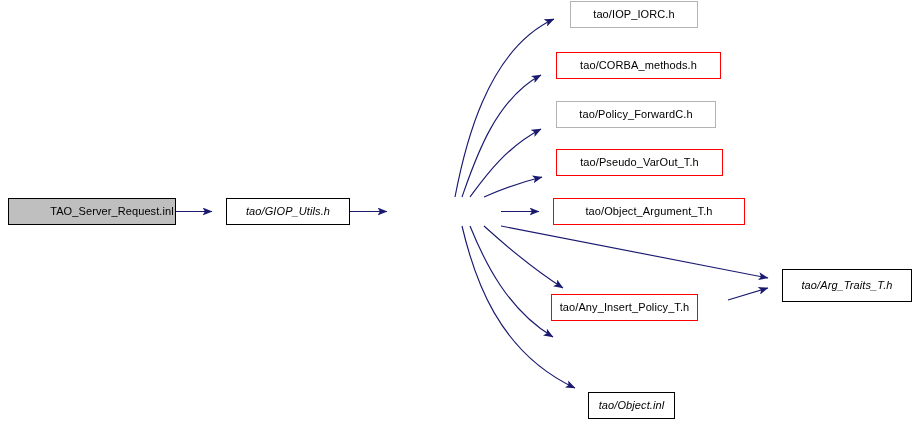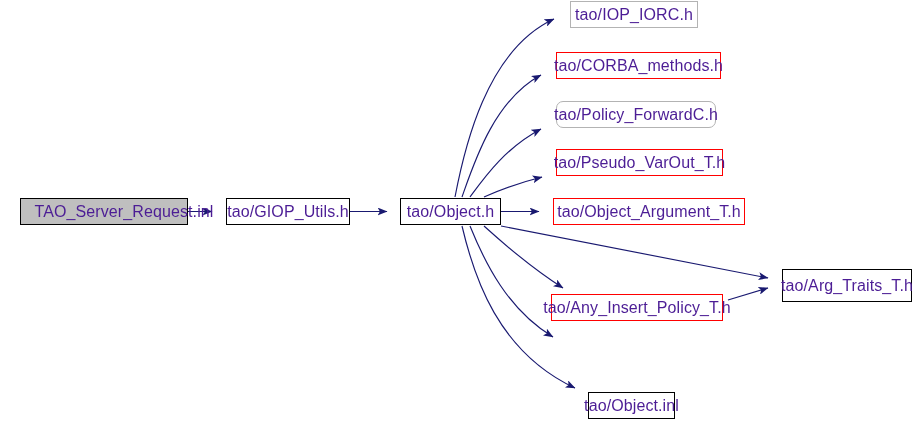--- a/index.html
+++ b/index.html
@@ -29,38 +29,39 @@
     box-sizing: border-box;
     display: flex;
     align-items: center;
     justify-content: center;
     background: #ffffff;
     border: 1px solid #000000;
     white-space: nowrap;
     z-index: 2;
   }
   .graph-node .node-label {
-    font-size: 16px;
+    font-size: 11px;
     line-height: 1;
-    color: #4c1d95;
+    color: #000000;
     letter-spacing: 0.1px;
     padding: 0 9px;
   }
   .node-current {
     background: #bfbfbf;
     border-color: #000000;
   }
   .node-red {
     border-color: #ff0000;
   }
   .node-gray {
     border-color: #b3b3b3;
   }
   .node-black {
     border-color: #000000;
+    font-style: italic;
   }
 </style>
 </head>
 <body>
 
 <div id="graph-root">
 
   <svg id="edge-layer" width="923" height="421" viewBox="0 0 923 421" xmlns="http://www.w3.org/2000/svg">
     <defs>
       <marker id="arrowhead" markerWidth="10" markerHeight="8" refX="9.5" refY="4" orient="auto" markerUnits="userSpaceOnUse">
@@ -81,57 +82,54 @@
       <path d="M501,211.5 L539,211.5"></path>
       <path d="M501,226 L768,278"></path>
       <path d="M484,226 C505,245 530,267 563,288"></path>
       <path d="M470,226 C485,263 508,310 553,337"></path>
       <path d="M462,226 C474,277 498,352 575,388"></path>
 
       <path d="M728,300 L768,288"></path>
     </g>
   </svg>
 
-  <div class="graph-node node-current" style="left:20px; top:198px; width:168px; height:27px;padding-left:40px;">
+  <div class="graph-node node-current" style="left:8px; top:198px; width:168px; height:27px;padding-left:40px;">
     <span class="node-label">TAO_Server_Request.inl</span>
   </div>
 
   <div class="graph-node node-black" style="left:226px; top:198px; width:124px; height:27px;">
     <span class="node-label">tao/GIOP_Utils.h</span>
   </div>
 
-  <div class="graph-node node-black" style="left:400px; top:198px; width:101px; height:27px;">
-    <span class="node-label">tao/Object.h</span>
-  </div>
 
   <div class="graph-node node-gray" style="left:570px; top:1px; width:128px; height:27px;">
     <span class="node-label">tao/IOP_IORC.h</span>
   </div>
 
   <div class="graph-node node-red" style="left:556px; top:52px; width:165px; height:27px;">
     <span class="node-label">tao/CORBA_methods.h</span>
   </div>
 
-  <div class="graph-node node-gray" style="left:556px; top:101px; width:160px; height:27px;border-radius:7px;">
+  <div class="graph-node node-gray" style="left:556px; top:101px; width:160px; height:27px;">
     <span class="node-label">tao/Policy_ForwardC.h</span>
   </div>
 
   <div class="graph-node node-red" style="left:556px; top:149px; width:167px; height:27px;">
     <span class="node-label">tao/Pseudo_VarOut_T.h</span>
   </div>
 
   <div class="graph-node node-red" style="left:553px; top:198px; width:192px; height:27px;">
     <span class="node-label">tao/Object_Argument_T.h</span>
   </div>
 
   <div class="graph-node node-black" style="left:782px; top:269px; width:130px; height:33px;">
     <span class="node-label">tao/Arg_Traits_T.h</span>
   </div>
 
-  <div class="graph-node node-red" style="left:551px; top:294px; width:172px; height:27px;">
+  <div class="graph-node node-red" style="left:551px; top:294px; width:147px; height:27px;">
     <span class="node-label">tao/Any_Insert_Policy_T.h</span>
   </div>
 
 
   <div class="graph-node node-black" style="left:588px; top:392px; width:87px; height:27px;">
     <span class="node-label">tao/Object.inl</span>
   </div>
 
 </div>
 

